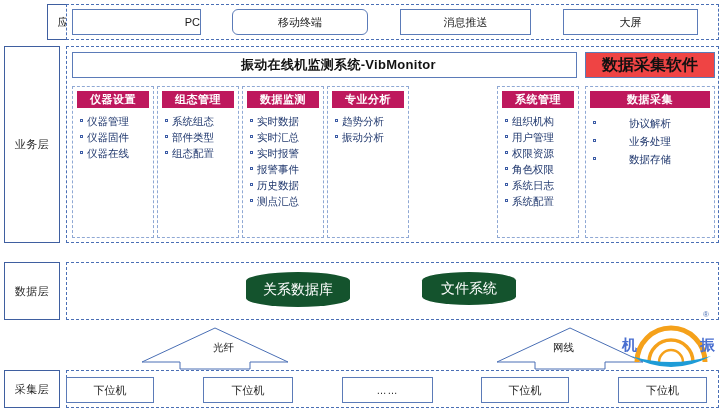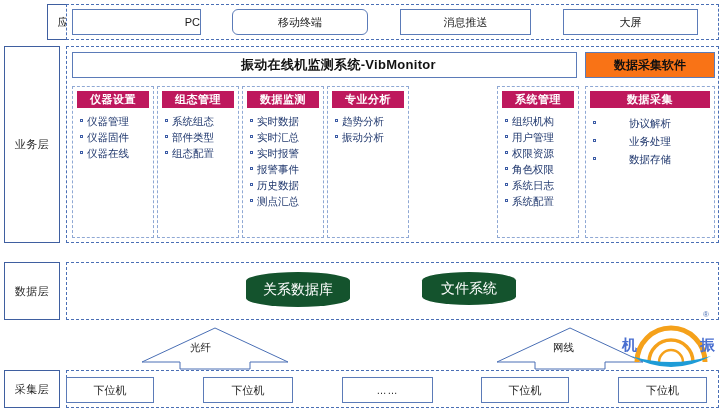--- a/index.html
+++ b/index.html
@@ -48,23 +48,23 @@
     border:1px solid #5b7bb8;
     background:#fff;
     display:flex;align-items:center;justify-content:center;
     font-size:13px;font-weight:bold;color:#111;
     box-sizing:border-box;
     letter-spacing:.3px;
   }
   .sys-subtitle{
     position:absolute;
     border:1px solid #5b7bb8;
-    background:#f97316;
-    display:flex;align-items:center;justify-content:center;
-    font-size:12px;font-weight:bold;color:#111;
+    background:#ef4444;
+    display:flex;align-items:center;justify-content:center;
+    font-size:16px;font-weight:bold;color:#111;
     box-sizing:border-box;
   }
   .col{
     position:absolute;
     border:1px dashed #8fa8d4;
     background:#fff;
     box-sizing:border-box;
     padding:0;
   }
   .col-head{
@@ -240,21 +240,21 @@
   </div>
   <div class="db" style="left:422px;top:272px;width:94px;height:33px;">
     <span>文件系统</span>
   </div>
 
   <div class="reg-mark" style="left:703px;top:310px;">®</div>
 
   <svg class="arrow" style="left:140px;top:326px;" width="150" height="44" viewBox="0 0 150 44">
     <polygon points="75,2 148,36 110,36 110,43 40,43 40,36 2,36" fill="#ffffff" stroke="#4a6fb5" stroke-width="1"></polygon>
   </svg>
-  <div class="arrow-label" style="left:190px;top:341px;">
+  <div class="arrow-label" style="left:213px;top:341px;">
     <span>光纤</span>
   </div>
 
   <svg class="arrow" style="left:495px;top:326px;" width="150" height="44" viewBox="0 0 150 44">
     <polygon points="75,2 148,36 110,36 110,43 40,43 40,36 2,36" fill="#ffffff" stroke="#4a6fb5" stroke-width="1"></polygon>
   </svg>
   <div class="arrow-label" style="left:553px;top:341px;">
     <span>网线</span>
   </div>
 

